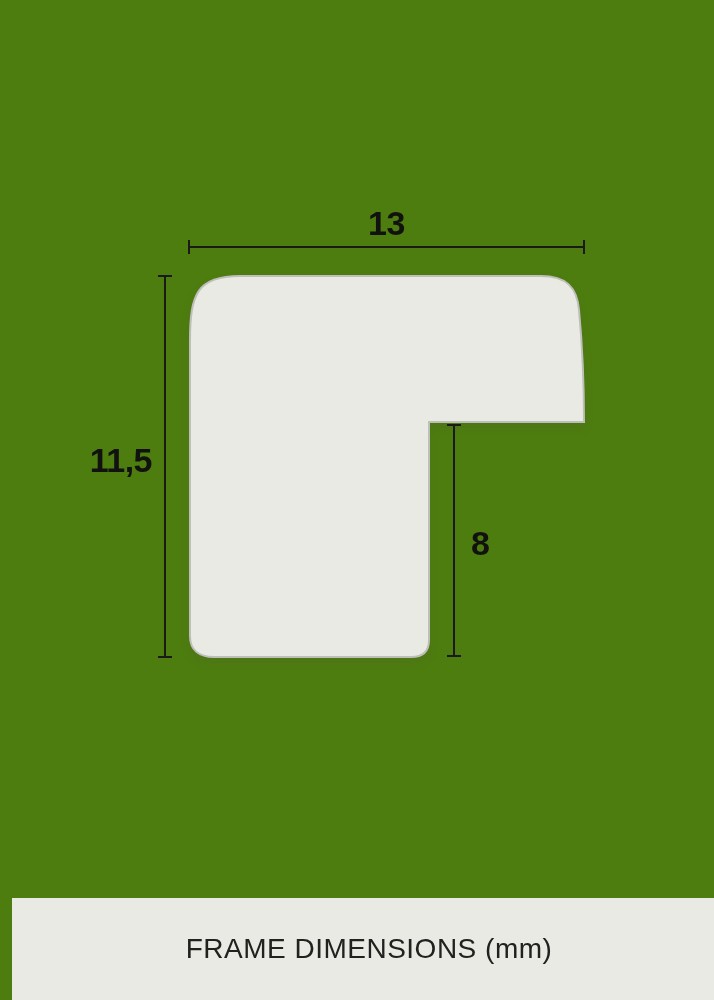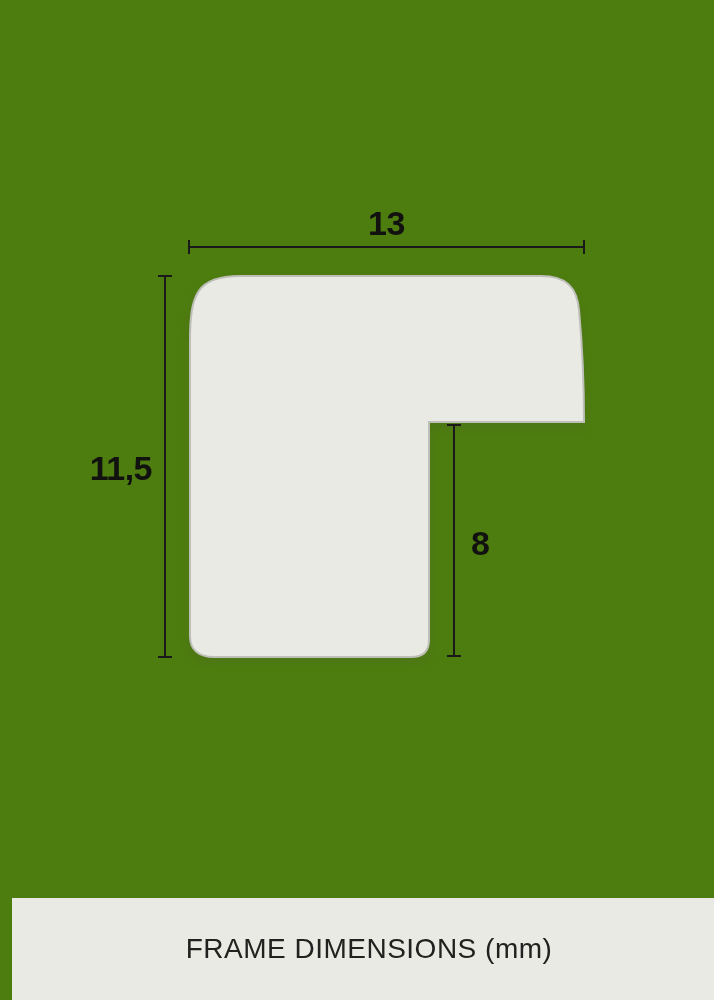--- a/index.html
+++ b/index.html
@@ -49,21 +49,21 @@
   .dim-width { left: 188px; top: 240px; width: 397px; height: 14px; }
   .dim-width .dim-line-h { left: 0; top: 6px; width: 397px; height: 2px; }
   .dim-width .tick-left  { left: 0; top: 0; width: 2px; height: 14px; }
   .dim-width .tick-right { left: 395px; top: 0; width: 2px; height: 14px; }
   .dim-width .dim-label  { left: 0; top: -34px; width: 397px; text-align: center; }
   
   .dim-height { left: 158px; top: 275px; width: 14px; height: 383px; }
   .dim-height .dim-line-v { left: 6px; top: 0; width: 2px; height: 383px; }
   .dim-height .tick-top    { left: 0; top: 0; width: 14px; height: 2px; }
   .dim-height .tick-bottom { left: 0; top: 381px; width: 14px; height: 2px; }
-  .dim-height .dim-label { right: 20px; top: 176px; }
+  .dim-height .dim-label { right: 20px; top: 168px; }
   
   .dim-rabbet { left: 447px; top: 424px; width: 14px; height: 233px; }
   .dim-rabbet .dim-line-v { left: 6px; top: 0; width: 2px; height: 233px; }
   .dim-rabbet .tick-top    { left: 0; top: 0; width: 14px; height: 2px; }
   .dim-rabbet .tick-bottom { left: 0; top: 231px; width: 14px; height: 2px; }
   .dim-rabbet .dim-label { left: 24px; top: 102px; text-align: left; }
   
   .footer-bar {
     position: absolute;
     left: 12px; top: 898px;

